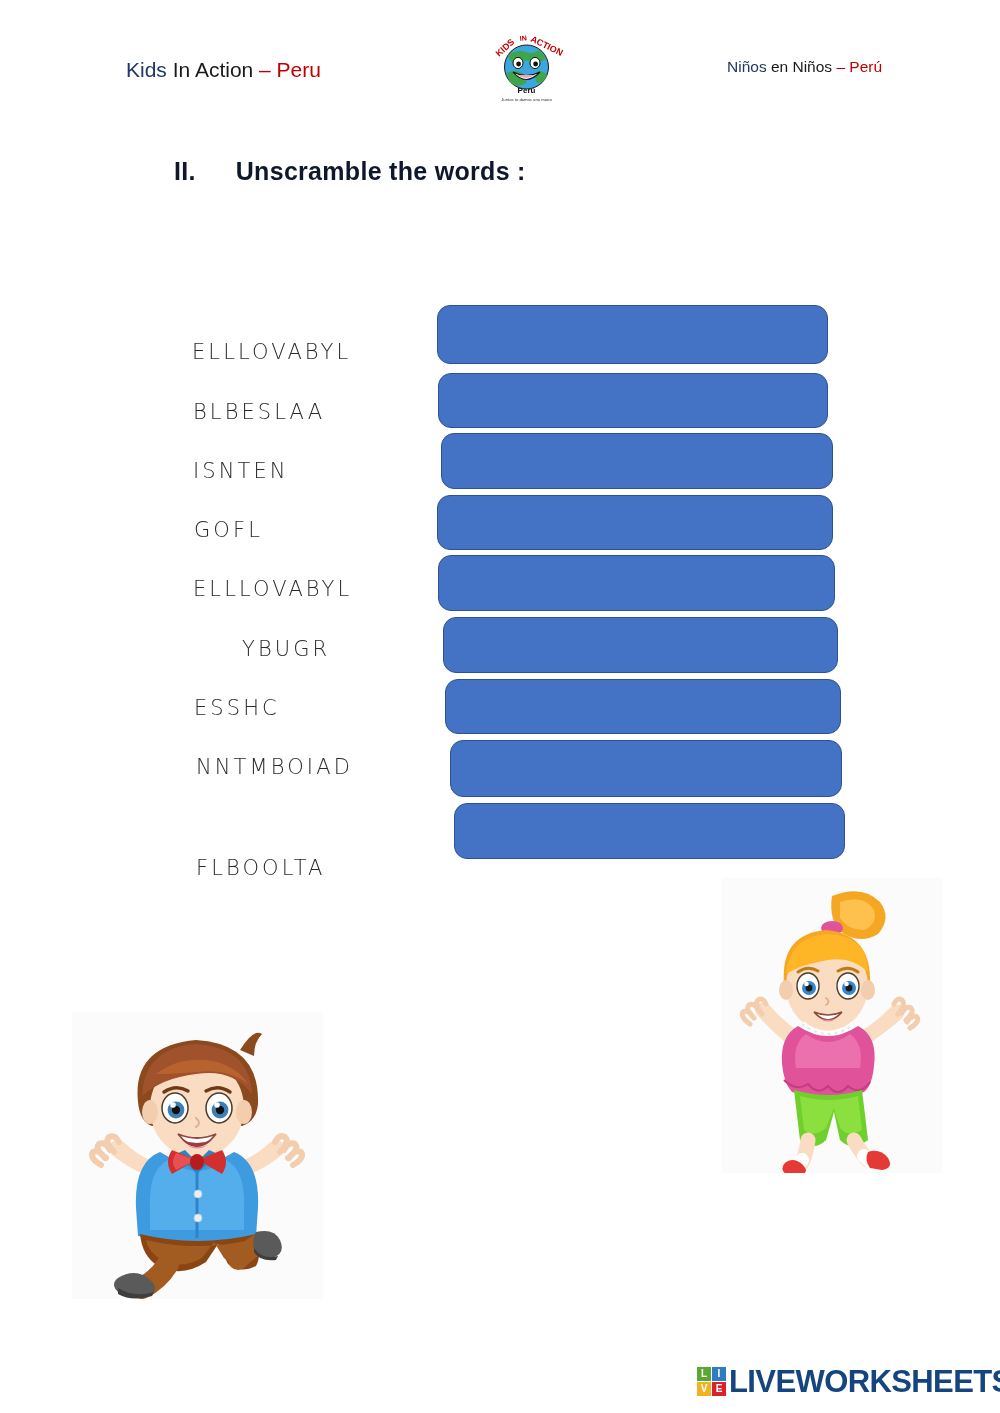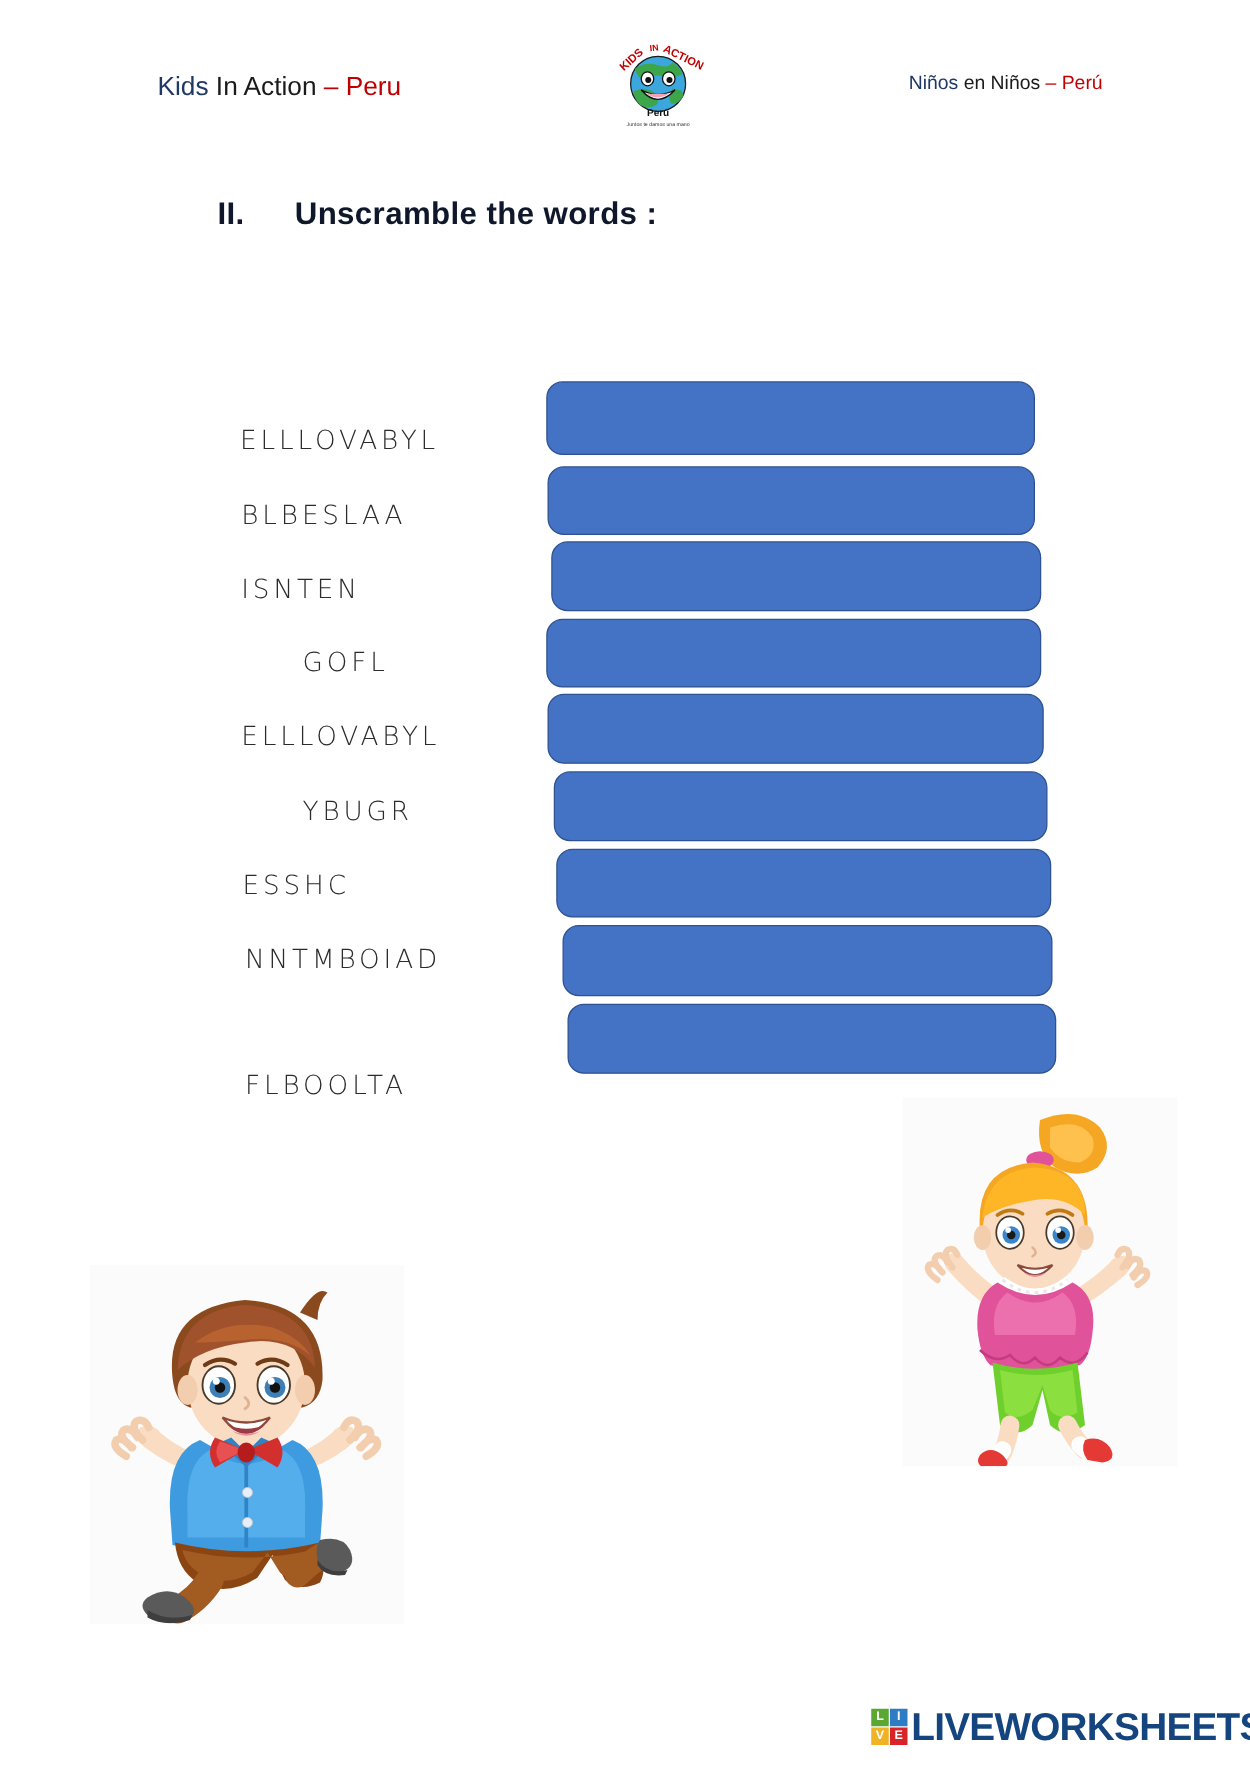--- a/index.html
+++ b/index.html
@@ -193,21 +193,21 @@
 
   <div class="word-label" style="left:192px; top:340px;">ELLLOVABYL</div>
   <div class="answer-box" style="left:437px; top:305px; width:391px; height:59px;"></div>
 
   <div class="word-label" style="left:193px; top:400px;">BLBESLAA</div>
   <div class="answer-box" style="left:438px; top:373px; width:390px; height:55px;"></div>
 
   <div class="word-label" style="left:193px; top:459px;">ISNTEN</div>
   <div class="answer-box" style="left:441px; top:433px; width:392px; height:56px;"></div>
 
-  <div class="word-label" style="left:194px; top:518px;margin-left:48px;">GOFL</div>
+  <div class="word-label" style="left:194px; top:518px;">GOFL</div>
   <div class="answer-box" style="left:437px; top:495px; width:396px; height:55px;"></div>
 
   <div class="word-label" style="left:193px; top:577px;">ELLLOVABYL</div>
   <div class="answer-box" style="left:438px; top:555px; width:397px; height:56px;"></div>
 
   <div class="word-label" style="left:194px; top:637px;margin-left:48px;">YBUGR</div>
   <div class="answer-box" style="left:443px; top:617px; width:395px; height:56px;"></div>
 
   <div class="word-label" style="left:194px; top:696px;">ESSHC</div>
   <div class="answer-box" style="left:445px; top:679px; width:396px; height:55px;"></div>

